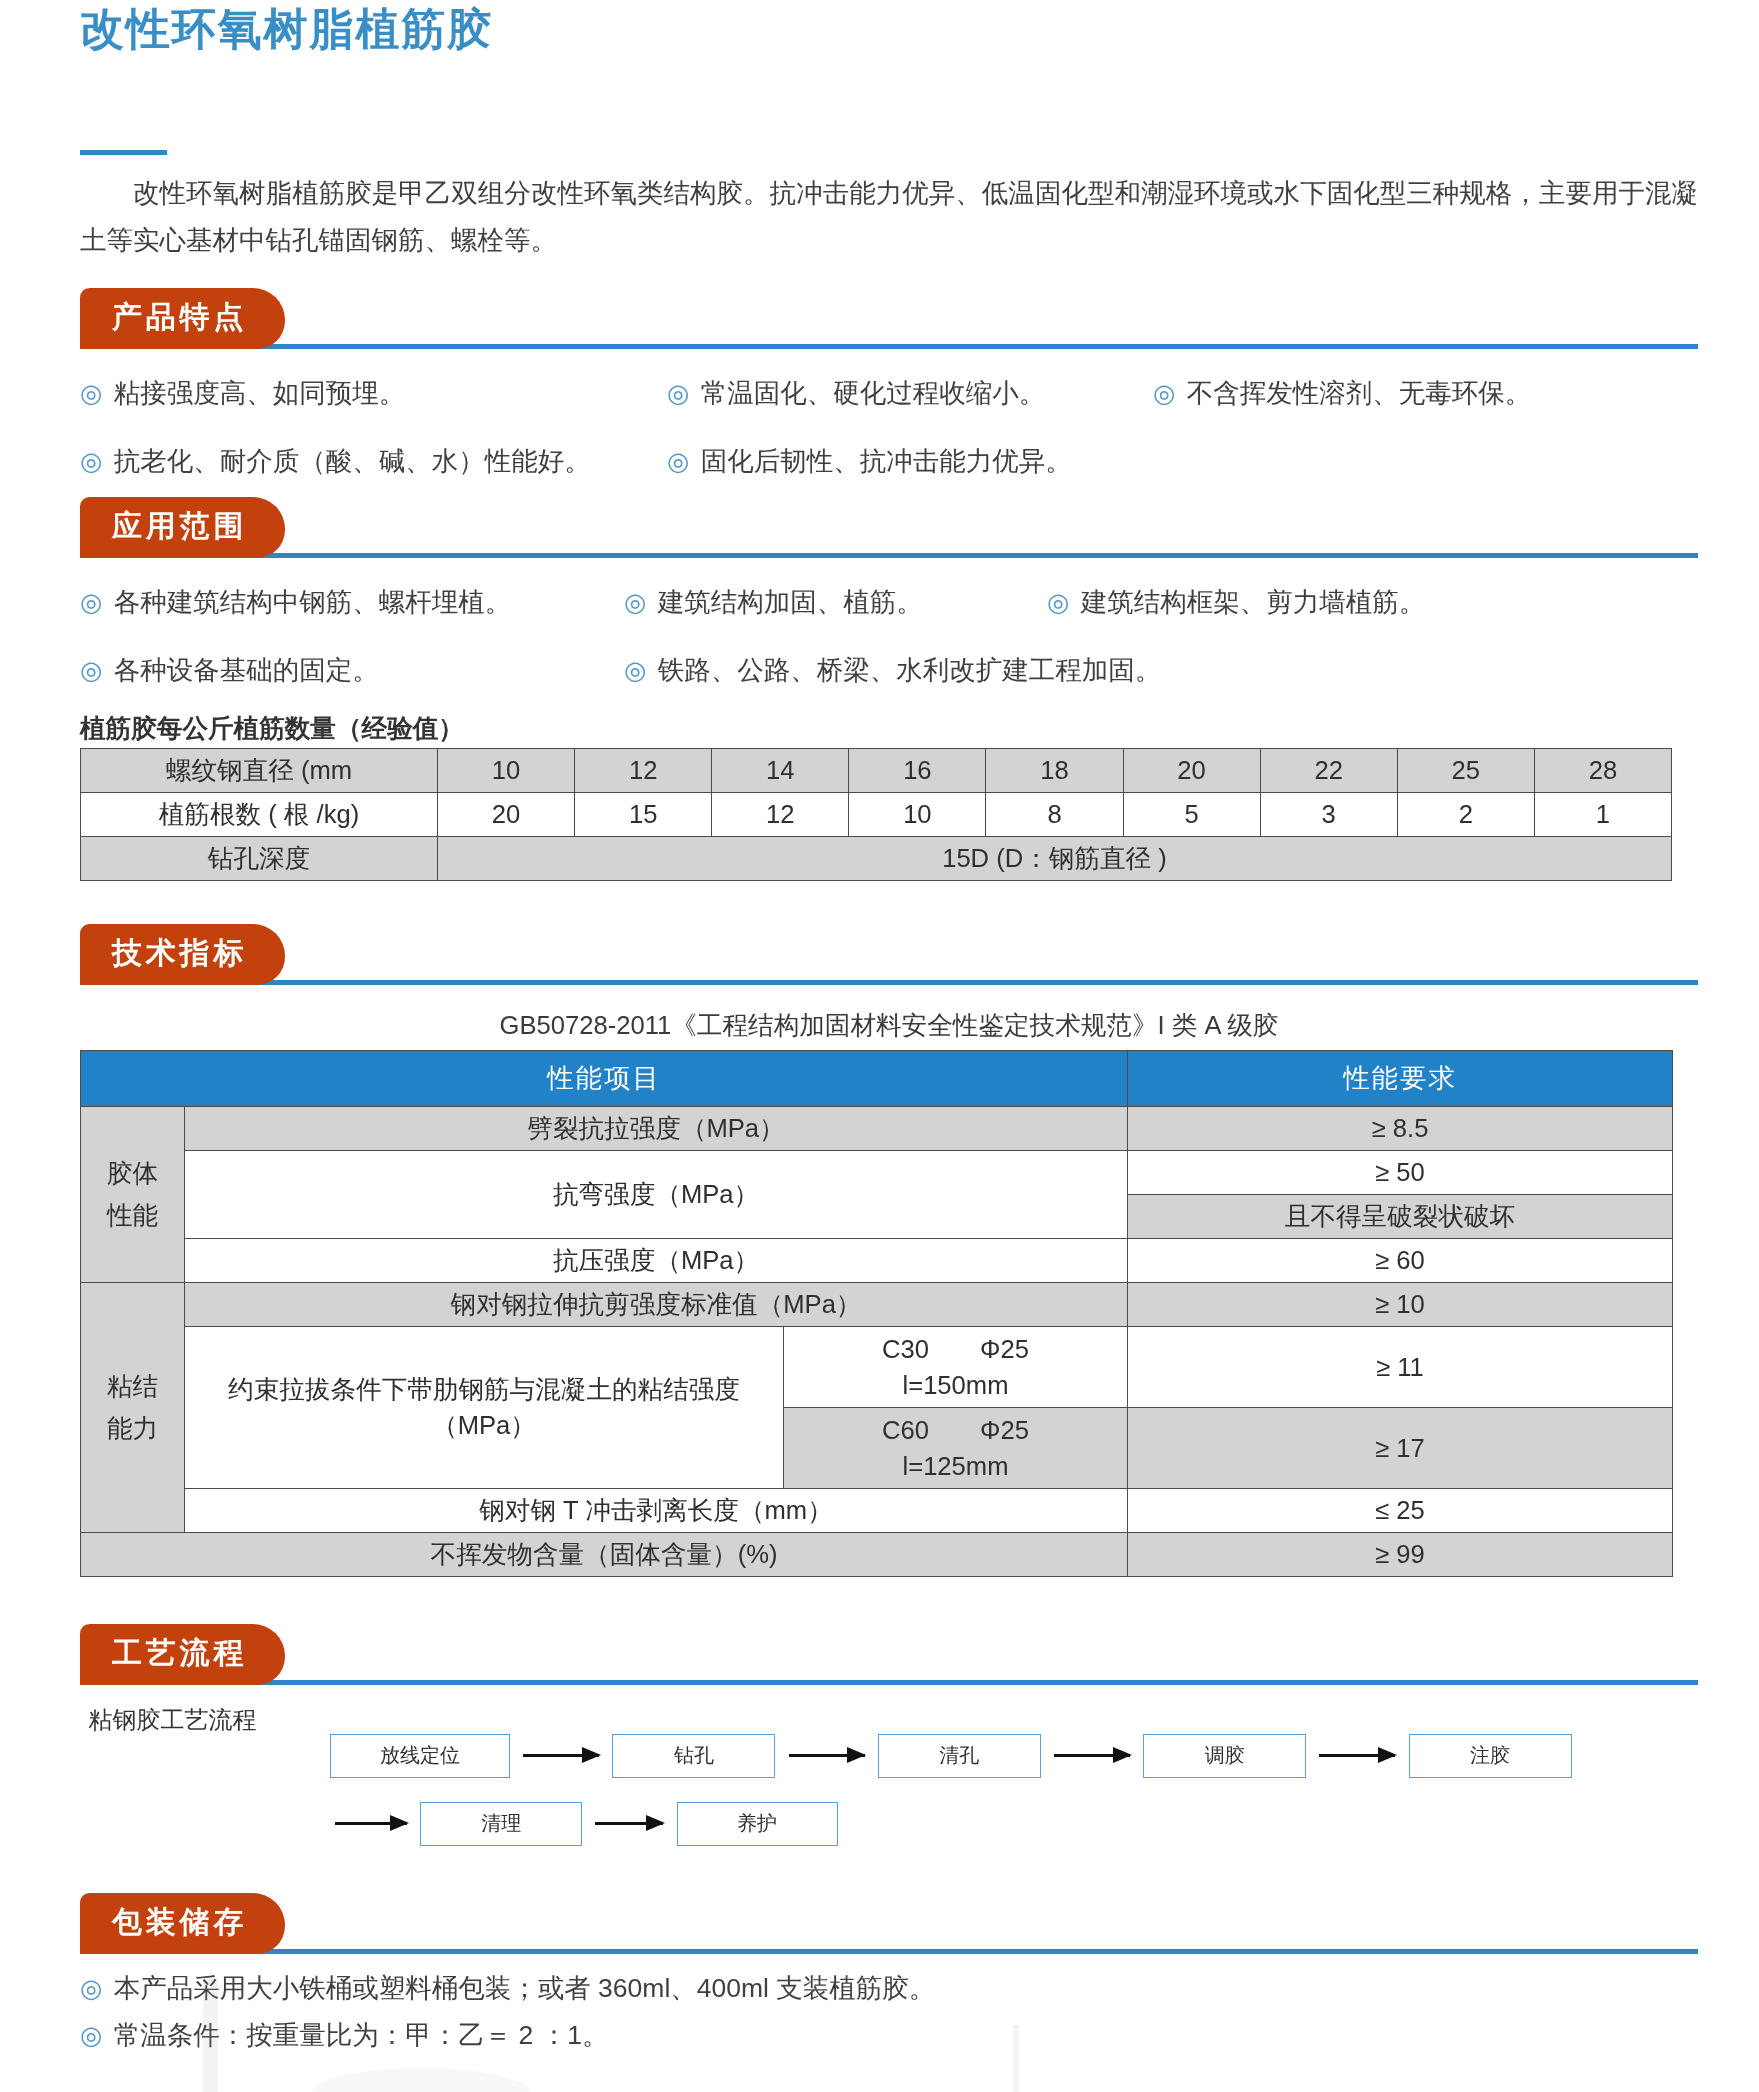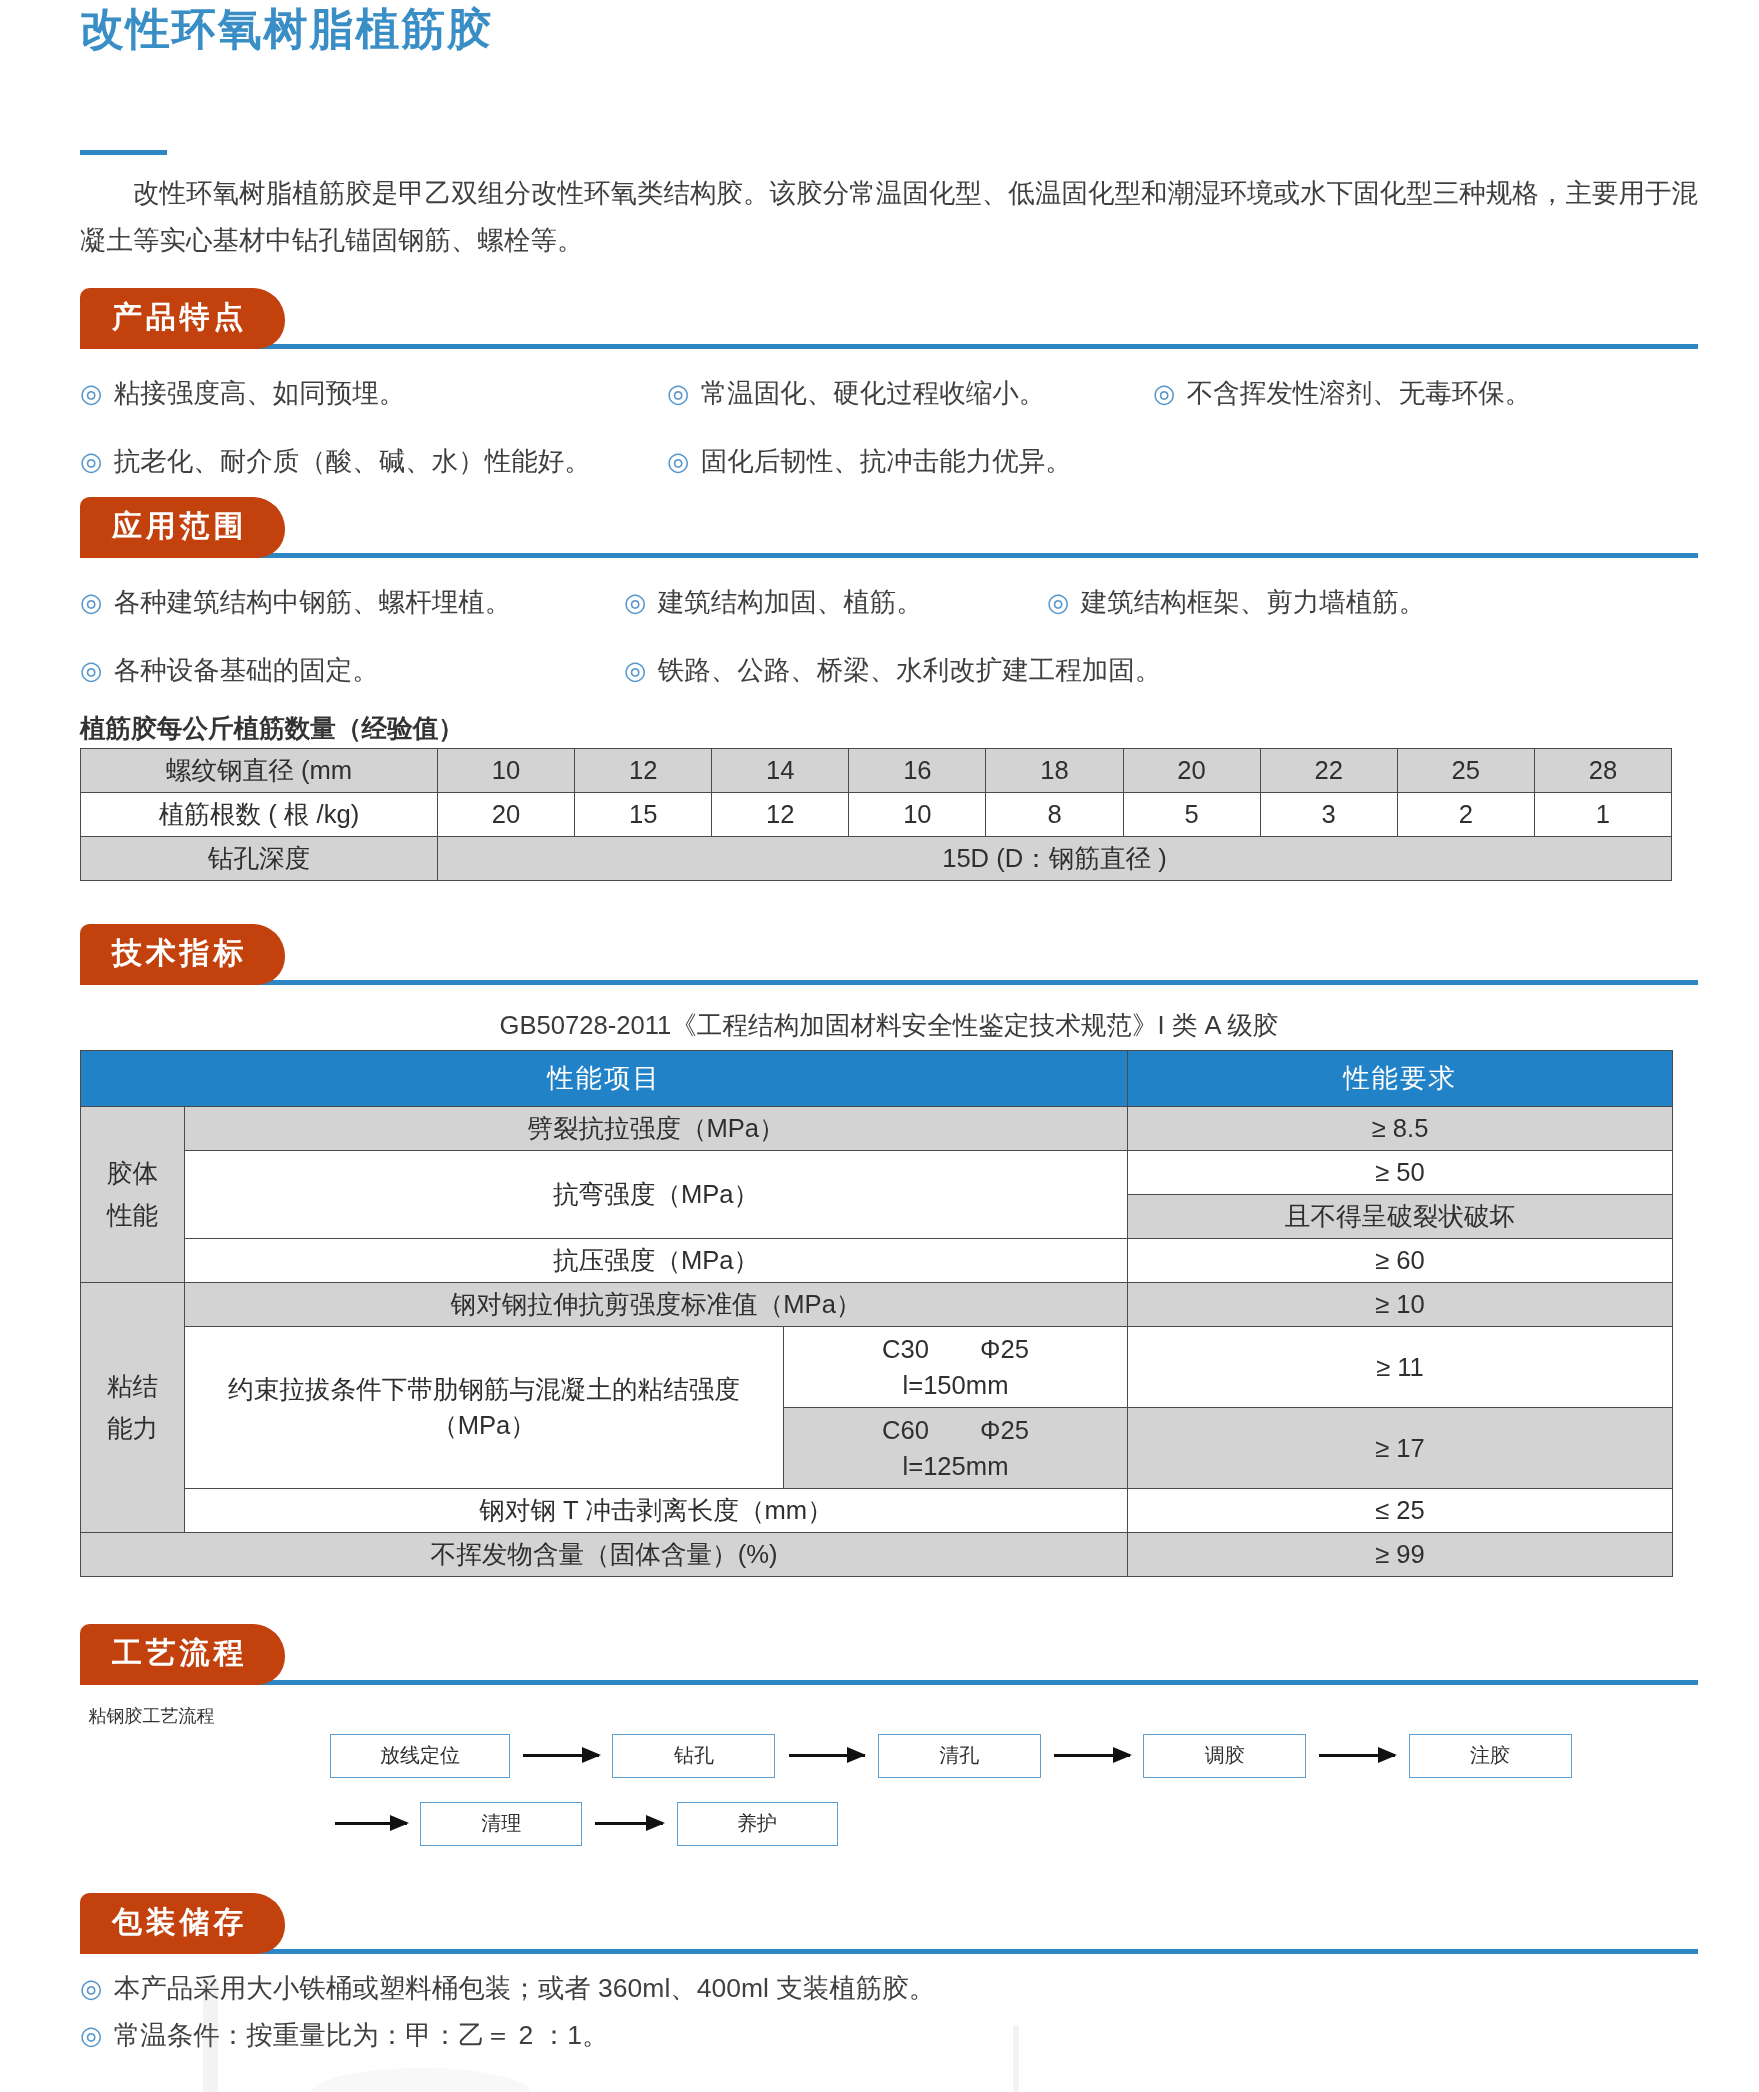--- a/index.html
+++ b/index.html
@@ -51,21 +51,21 @@
     background:#2282c8; color:#fff; font-size:26.5px; font-weight:normal;
     height:56px; border:0.9px solid #4a4a4a; letter-spacing:1.9px;
   }
   .tech-table td { border:0.9px solid #4a4a4a; height:44px; text-align:center; font-size:25.6px; color:#2f2f2f; }
   .tech-table .group { width:104px; background:#d3d3d3; font-size:25.6px; line-height:42px; }
   .tech-table .sep td { border-top:1.9px solid #4a4a4a; }
   .tall { height:81px !important; line-height:36px; }
 
   
   .process-area { position:relative; margin-top:19px; height:151px; }
-  .process-label { position:absolute; left:8.5px; top:0; font-size:18px; color:#333; }
+  .process-label { position:absolute; left:8.5px; top:0; font-size:24px; color:#333; }
   .flow-row { display:flex; align-items:center; }
   .flow-row1 { padding-top:30px; margin-left:250px; }
   .flow-row2 { margin-top:24px; margin-left:255px; }
   .flow-box {
     height:44px; border:1.9px solid #5fa0d2; background:#fff;
     font-size:20px; color:#2f2f2f; text-align:center; line-height:41px; flex:none;
   }
   .w-190{width:180px;} .w-172{width:163px;} .w-171{width:162px;} .w-170{width:161px;}
   .flow-arrow { flex:none; position:relative; height:2.8px; background:#111; margin:0 13.2px; }
   .flow-arrow::after {
@@ -85,21 +85,21 @@
   .wm3 { left:312px; top:2068px; width:218px; height:24.6px; border-radius:50% 50% 0 0 / 100% 100% 0 0; opacity:0.07; }
 </style>
 </head>
 <body>
 
 <div class="content">
 
   <h1 class="page-title">改性环氧树脂植筋胶</h1>
   <div class="title-dash"></div>
 
-  <p class="intro">改性环氧树脂植筋胶是甲乙双组分改性环氧类结构胶。该胶分常温固化型、低温固化型和潮湿环境或水下固化型三种规格，主要用于混凝土等实心基材中钻孔锚固钢筋、螺栓等。</p>
+  <p class="intro">改性环氧树脂植筋胶是甲乙双组分改性环氧类结构胶。抗冲击能力优异、低温固化型和潮湿环境或水下固化型三种规格，主要用于混凝土等实心基材中钻孔锚固钢筋、螺栓等。</p>
 
   <div class="sec-head" style="margin-top:24px;">
     <div class="sec-bar"></div>
     <div class="sec-badge">产品特点</div>
   </div>
   <div class="bullets features">
     <div class="bullet-col col1">
       <div class="bullet-item"><span class="dot">◎</span><span>粘接强度高、如同预埋。</span></div>
       <div class="bullet-item"><span class="dot">◎</span><span>抗老化、耐介质（酸、碱、水）性能好。</span></div>
     </div>

